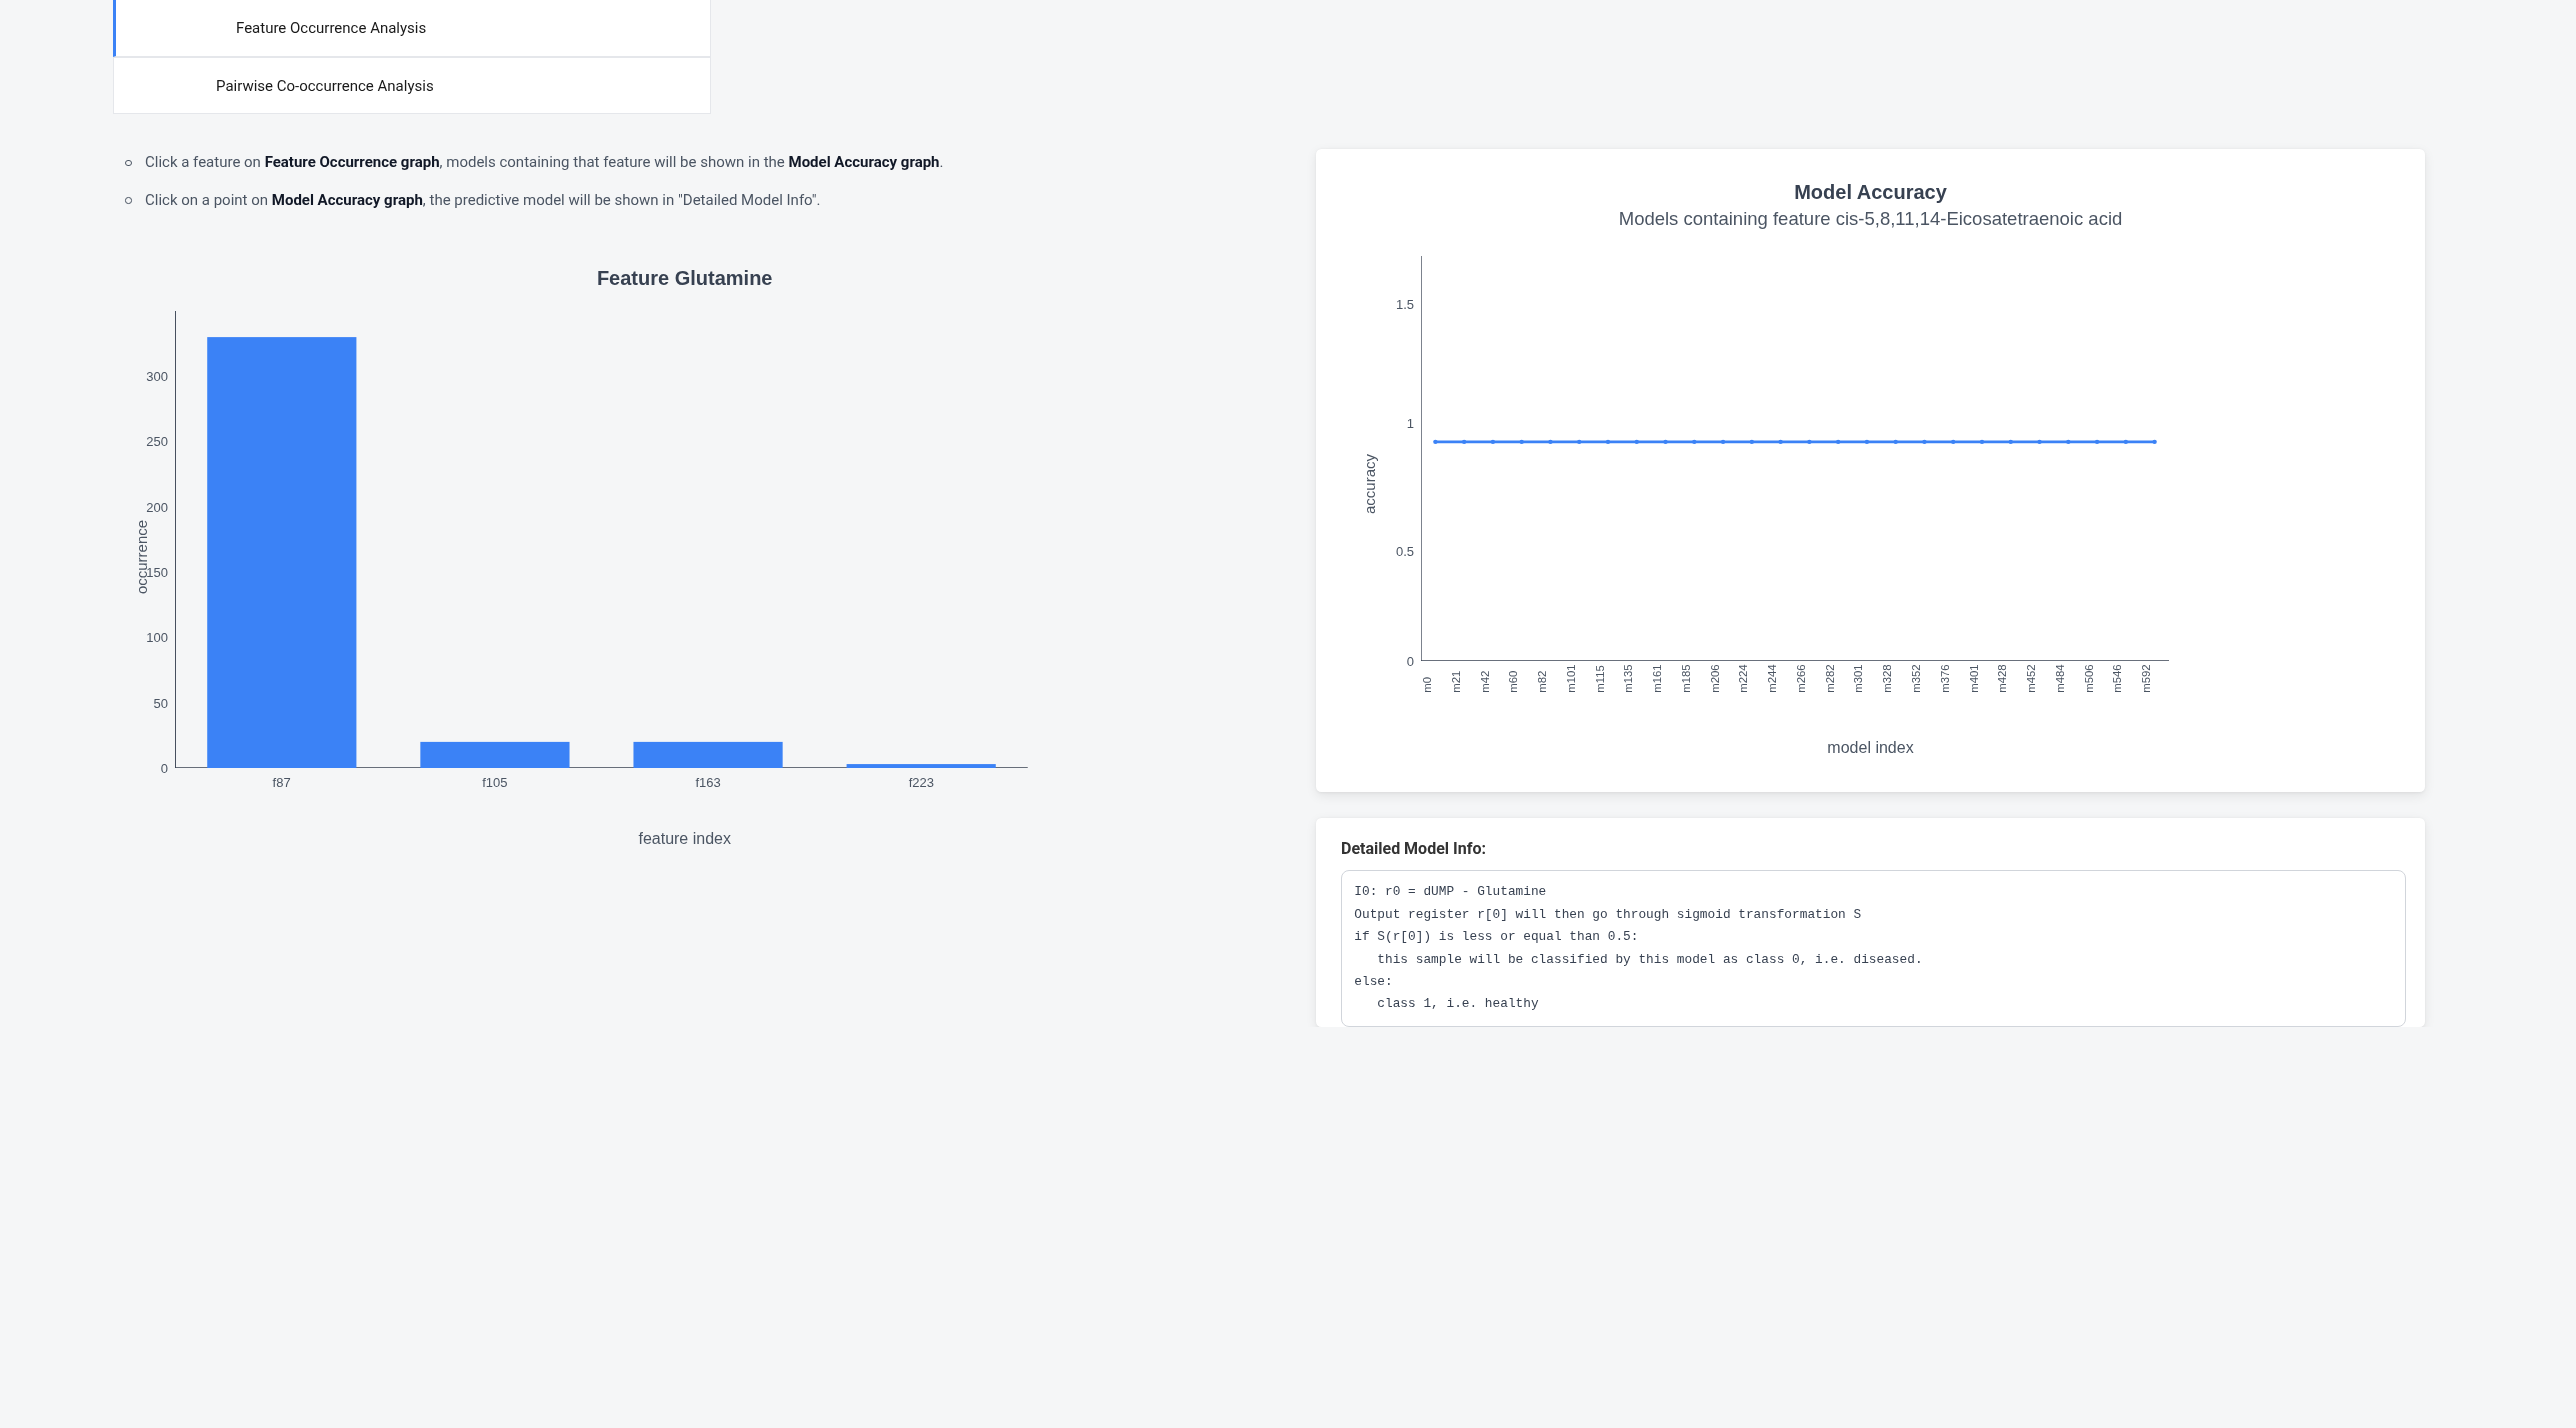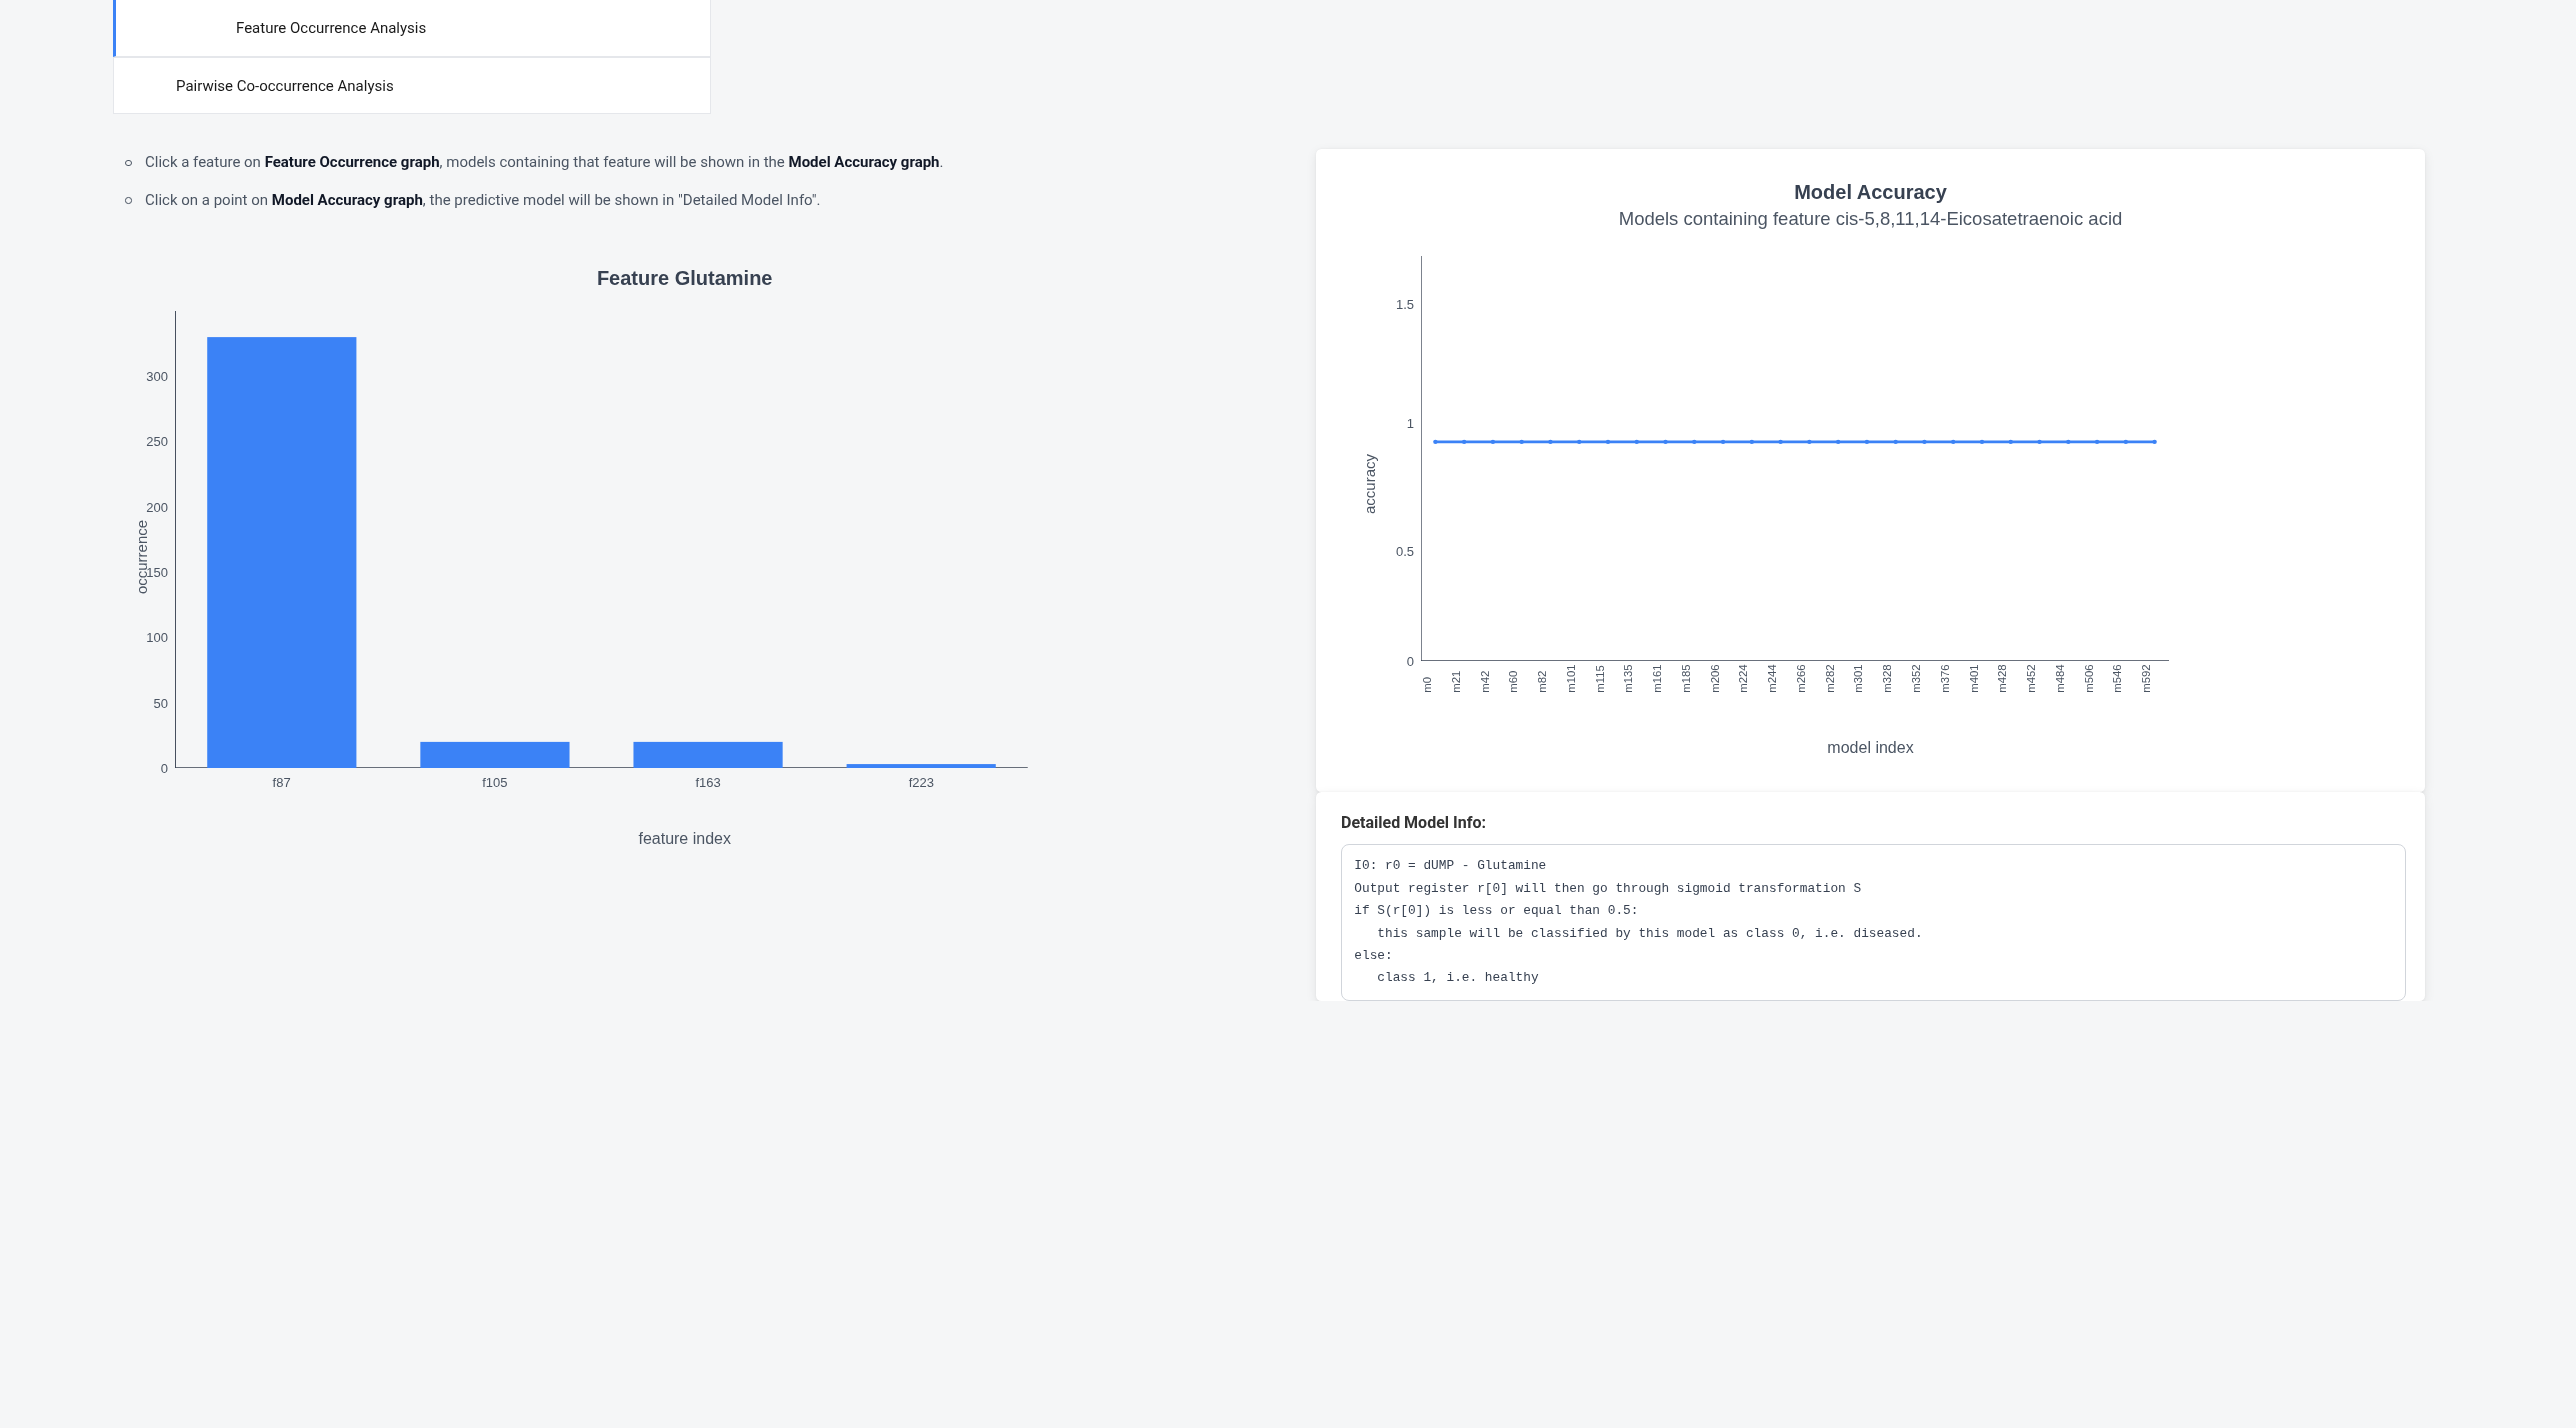--- a/index.html
+++ b/index.html
@@ -19,21 +19,21 @@
   margin-top: 0;
 }
 .tab {
   width: 598px;
   height: 57px;
   background: #fff;
   border: 0.9px solid #e5e7eb;
   border-top: none;
   display: flex;
   align-items: center;
-  padding-left: 62px;
+  padding-left: 102px;
   font-size: 15px;
   color: #1a1a1a;
   cursor: pointer;
   position: relative;
 }
 .tab + .tab { border-top: 0.9px solid #e5e7eb; }
 .tab.active {
   border-left: 3.5px solid #3b82f6;
   padding-left: 120px;
 }
@@ -45,20 +45,21 @@
   padding: 0 106px;
 }
 .left-col {
   flex: 0 0 1161px;
   padding-right: 17.6px;
 }
 .right-col {
   flex: 0 0 1109px;
   display: flex;
   flex-direction: column;
+  gap: 26px;
 }
 .instructions {
   color: #4b5563;
   line-height: 1.8;
   font-size: 15px;
   margin-bottom: 35px;
 }
 .instructions .bullet {
   padding-left: 32px;
   position: relative;

